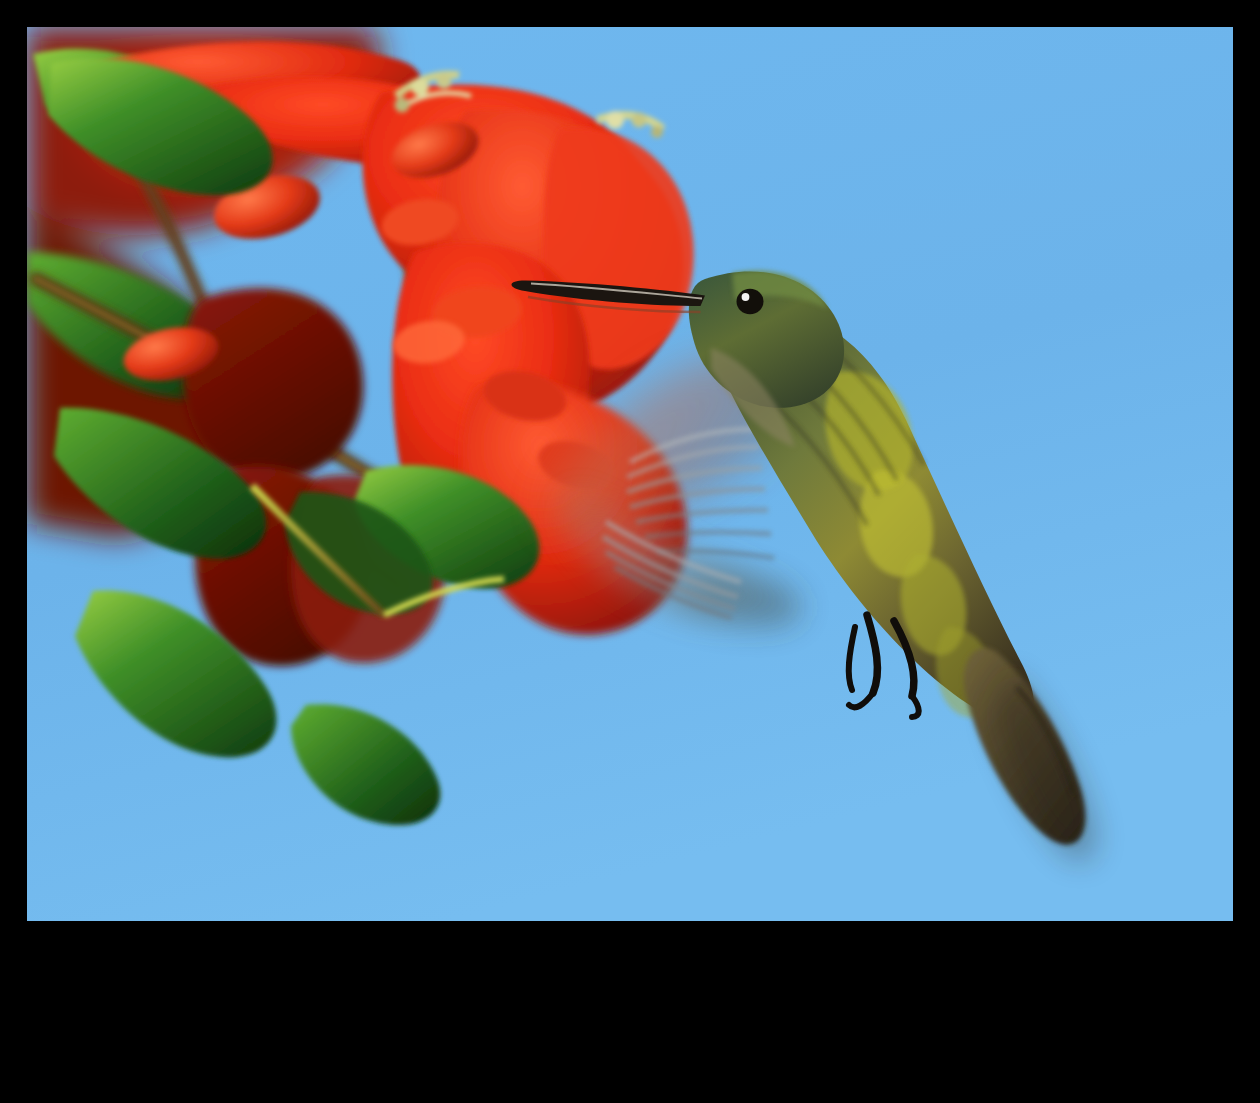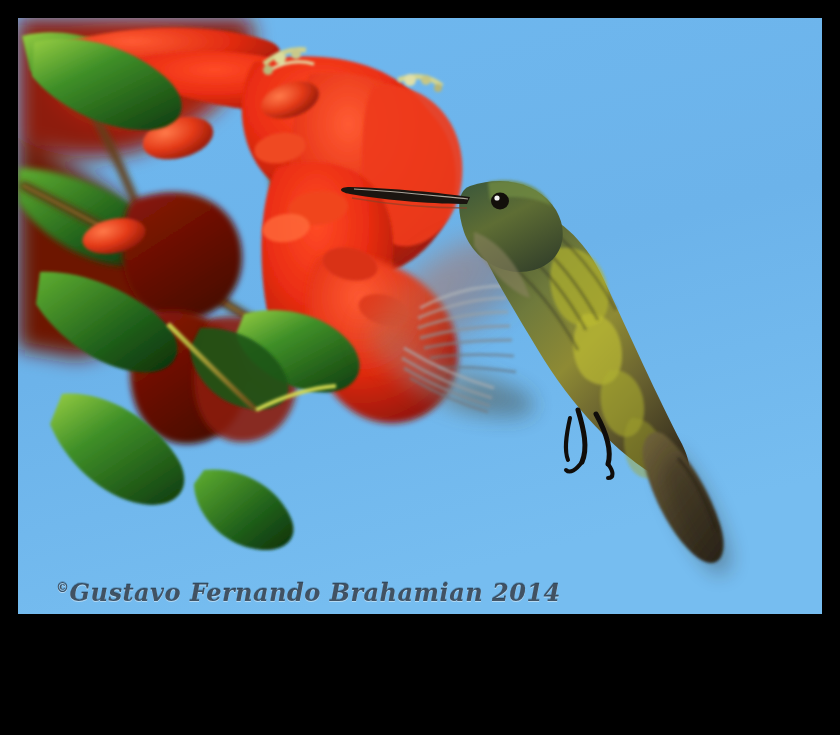--- a/index.html
+++ b/index.html
@@ -278,23 +278,20 @@
         <path d="M648,418 C668,436 690,468 702,506 C712,538 700,554 680,540 C656,522 634,480 626,446 C620,422 634,406 648,418 Z" fill="url(#tailG)" filter="url(#soft2)"></path>
         <path d="M660,440 C676,458 690,486 698,512" stroke="#241e14" stroke-width="3" fill="none" opacity=".6" filter="url(#soft2)"></path>
 
         <path d="M656,430 C680,456 700,494 710,530 C716,552 706,562 694,552 C676,536 654,494 644,458 Z" fill="#2a2418" opacity=".35" filter="url(#soft10)"></path>
       </g>
 
       <rect x="0" y="0" width="804" height="596" fill="none"></rect>
     </svg>
   </div>
 
-  <div id="watermark">
-    <span class="wm-c">©</span><span>Gustavo Fernando Brahamian 2014</span>
-  </div>
 </div>
 
 <div id="caption">
 
   
 
   
 
   
 

